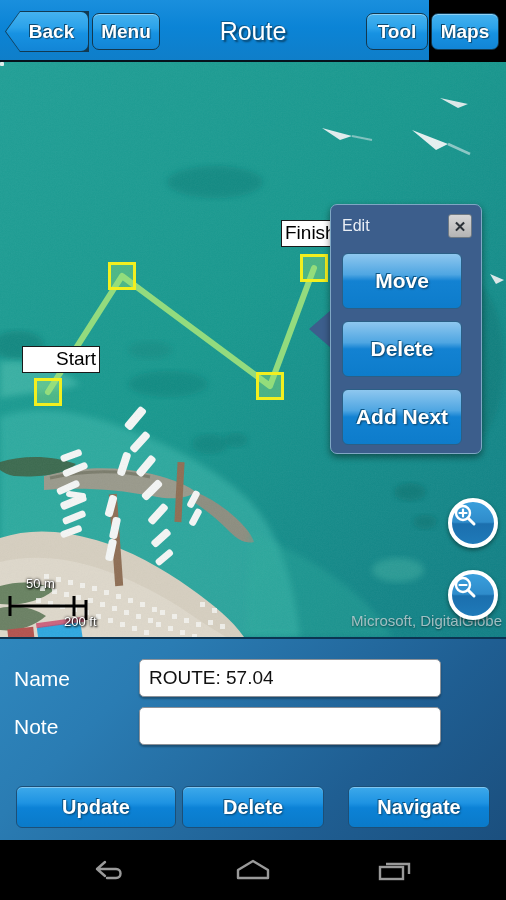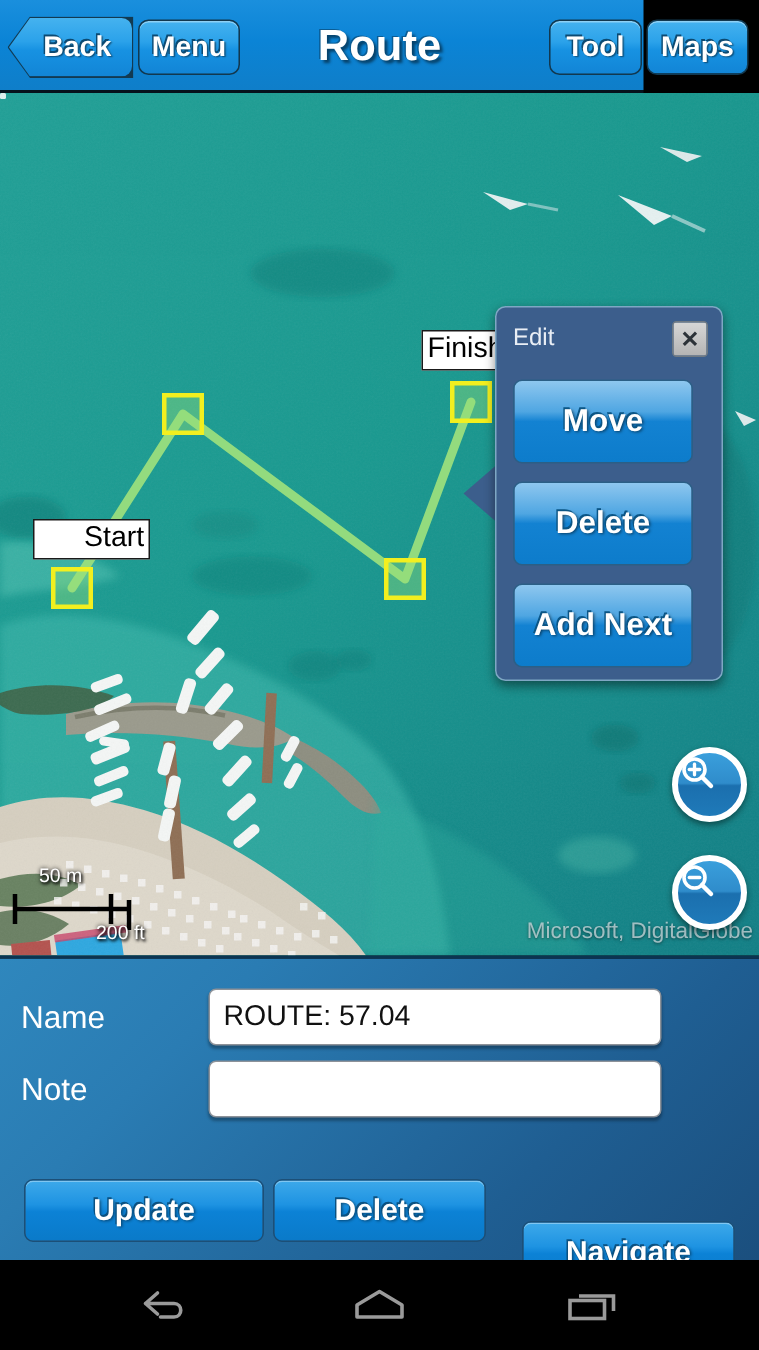--- a/index.html
+++ b/index.html
@@ -38,21 +38,21 @@
     position: absolute; left: 5px; top: 11px; width: 84px; height: 41px;
     clip-path: polygon(15px 0, 100% 0, 100% 100%, 15px 100%, 0 50%);
     background: #123a52;
   }
   .tb-menu { left: 92px; width: 68px; }
   .tb-tool { left: 366px; width: 62px; }
   .tb-maps { left: 431px; width: 68px; }
   .tb-title {
     position: absolute; left: 0; top: 13px; width: 506px; height: 37px;
     display: flex; align-items: center; justify-content: center;
-    color: #fff; font-size: 29px; font-weight: bold;
+    color: #fff; font-size: 25px; font-weight: normal;
     text-shadow: -1px -1px 0 #0a5c94, 2px 2px 2px rgba(0,0,0,.5);
     pointer-events: none;
   }
 
   
   .map {
     position: absolute; left: 0; top: 62px; width: 506px; height: 575px;
     overflow: hidden;
     background: #1f9b94;
   }
@@ -420,21 +420,21 @@
         <span></span>
       </div>
     </div>
 
     <div class="fbtn fb1" style="top:147px;">
       <span>Update</span>
     </div>
     <div class="fbtn fb2" style="top:147px;">
       <span>Delete</span>
     </div>
-    <div class="fbtn fb3" style="top:147px;margin-top:28px;">
+    <div class="fbtn fb3" style="top:147px;">
       <span>Navigate</span>
     </div>
   </div>
 
   <div class="navbar">
     <div class="navbtn nb-back">
       <svg width="40" height="30" viewBox="0 0 40 30">
         <path d="M7 14 L15 7 M7 14 L15 21 M7 14 L26 14 C32 14 32 23 26 23 L17 23" stroke="#9a9a9a" stroke-width="2.4" fill="none" stroke-linecap="round" stroke-linejoin="round"></path>
       </svg>
     </div>

